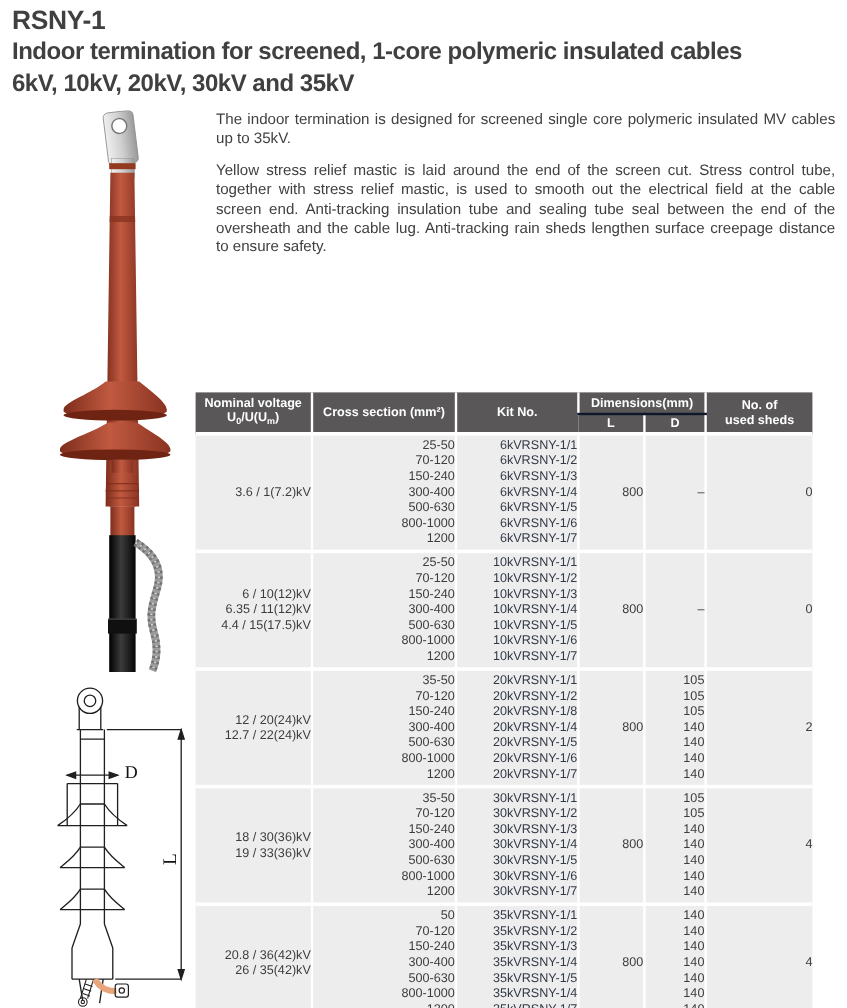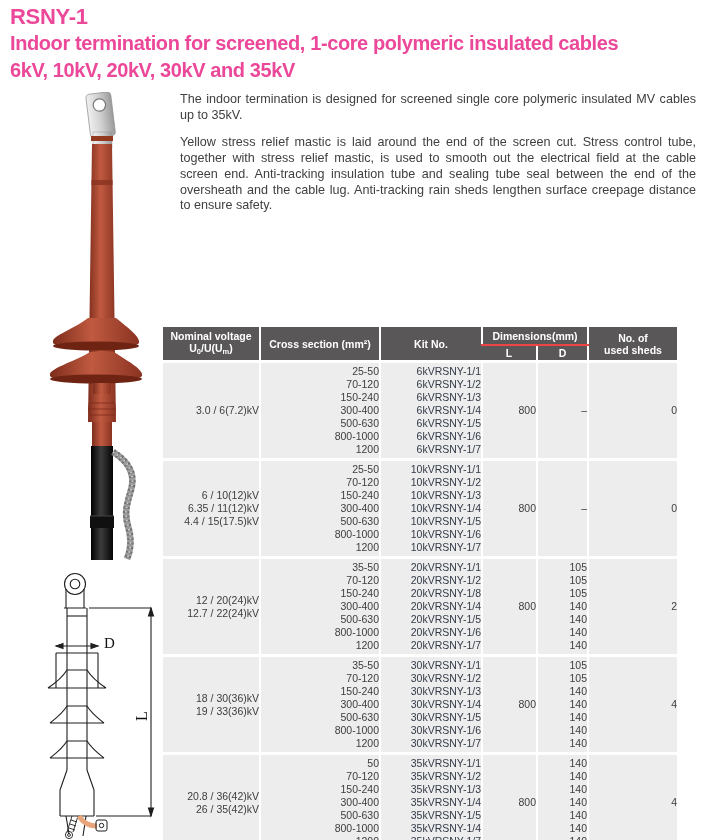--- a/index.html
+++ b/index.html
@@ -2,41 +2,41 @@
 <html><head>
 <meta charset="utf-8">
 <style>
   * { margin:0; padding:0; box-sizing:border-box; }
   html,body { background:#fff; }
   .page {
     position:relative; width:706px; height:840px; background:#fff;
     font-family:"Liberation Sans", sans-serif; overflow:hidden;
   }
   
-  .titleblock { position:absolute; left:10px; top:4px; width:690px; color:#ec4899; }
+  .titleblock { position:absolute; left:10px; top:4px; width:690px; color:#404040; }
   .titleblock h1 { font-size:22px; font-weight:bold; letter-spacing:-0.3px; line-height:26px; }
   .titleblock .subtitle { font-size:20px; font-weight:bold; letter-spacing:-0.4px; line-height:27px; }
   
   .description { position:absolute; left:180px; top:92px; width:516px; color:#404040; }
   .description p { font-size:12.6px; line-height:15.7px; text-align:justify; }
   .description p + p { margin-top:12px; }
   
   .photo   { position:absolute; left:30px; top:92px;  width:132px; height:468px; }
   .drawing { position:absolute; left:20px; top:558px; width:140px; height:282px; }
   
   .spec-table {
     position:absolute; left:163px; top:327px; width:514px;
     border-collapse:collapse; table-layout:fixed;
     border-bottom:5px solid #8a8a8a;
   }
   .spec-table th {
     background:#595757; color:#fff; font-weight:bold; font-size:10.5px;
     line-height:12px; text-align:center; vertical-align:middle; padding:1px 0;
   }
-  .spec-table th.h-dims { border-bottom:2px solid #ef4444; height:16px; }
+  .spec-table th.h-dims { border-bottom:2px solid #0f172a; height:16px; }
   .spec-table th.h-sub  { height:16px; }
   .spec-table th + th, .spec-table td + td { border-left:2px solid #fff; }
   .spec-table thead tr:first-child th { height:18px; }
   .spec-table tbody tr { border-top:3px solid #fff; }
   .spec-table td {
     background:#ededed; color:#3d3d3d; font-size:10.5px; line-height:13px;
     text-align:right; vertical-align:middle; padding:2px 0;
   }
   .spec-table td .line { height:13px; }
   .spec-table td .kit-line { color:#333a47;padding-left:23px; }
@@ -187,21 +187,21 @@
         </th>
       </tr>
       <tr>
         <th class="h-sub">L</th>
         <th class="h-sub">D</th>
       </tr>
     </thead>
     <tbody>
         <tr>
           <td>
-            <div class="line">3.0 / 6(7.2)kV</div>
+            <div class="line">3.6 / 1(7.2)kV</div>
           </td>
           <td>
             <div class="line">25-50</div>
             <div class="line">70-120</div>
             <div class="line">150-240</div>
             <div class="line">300-400</div>
             <div class="line">500-630</div>
             <div class="line">800-1000</div>
             <div class="line">1200</div>
           </td>

